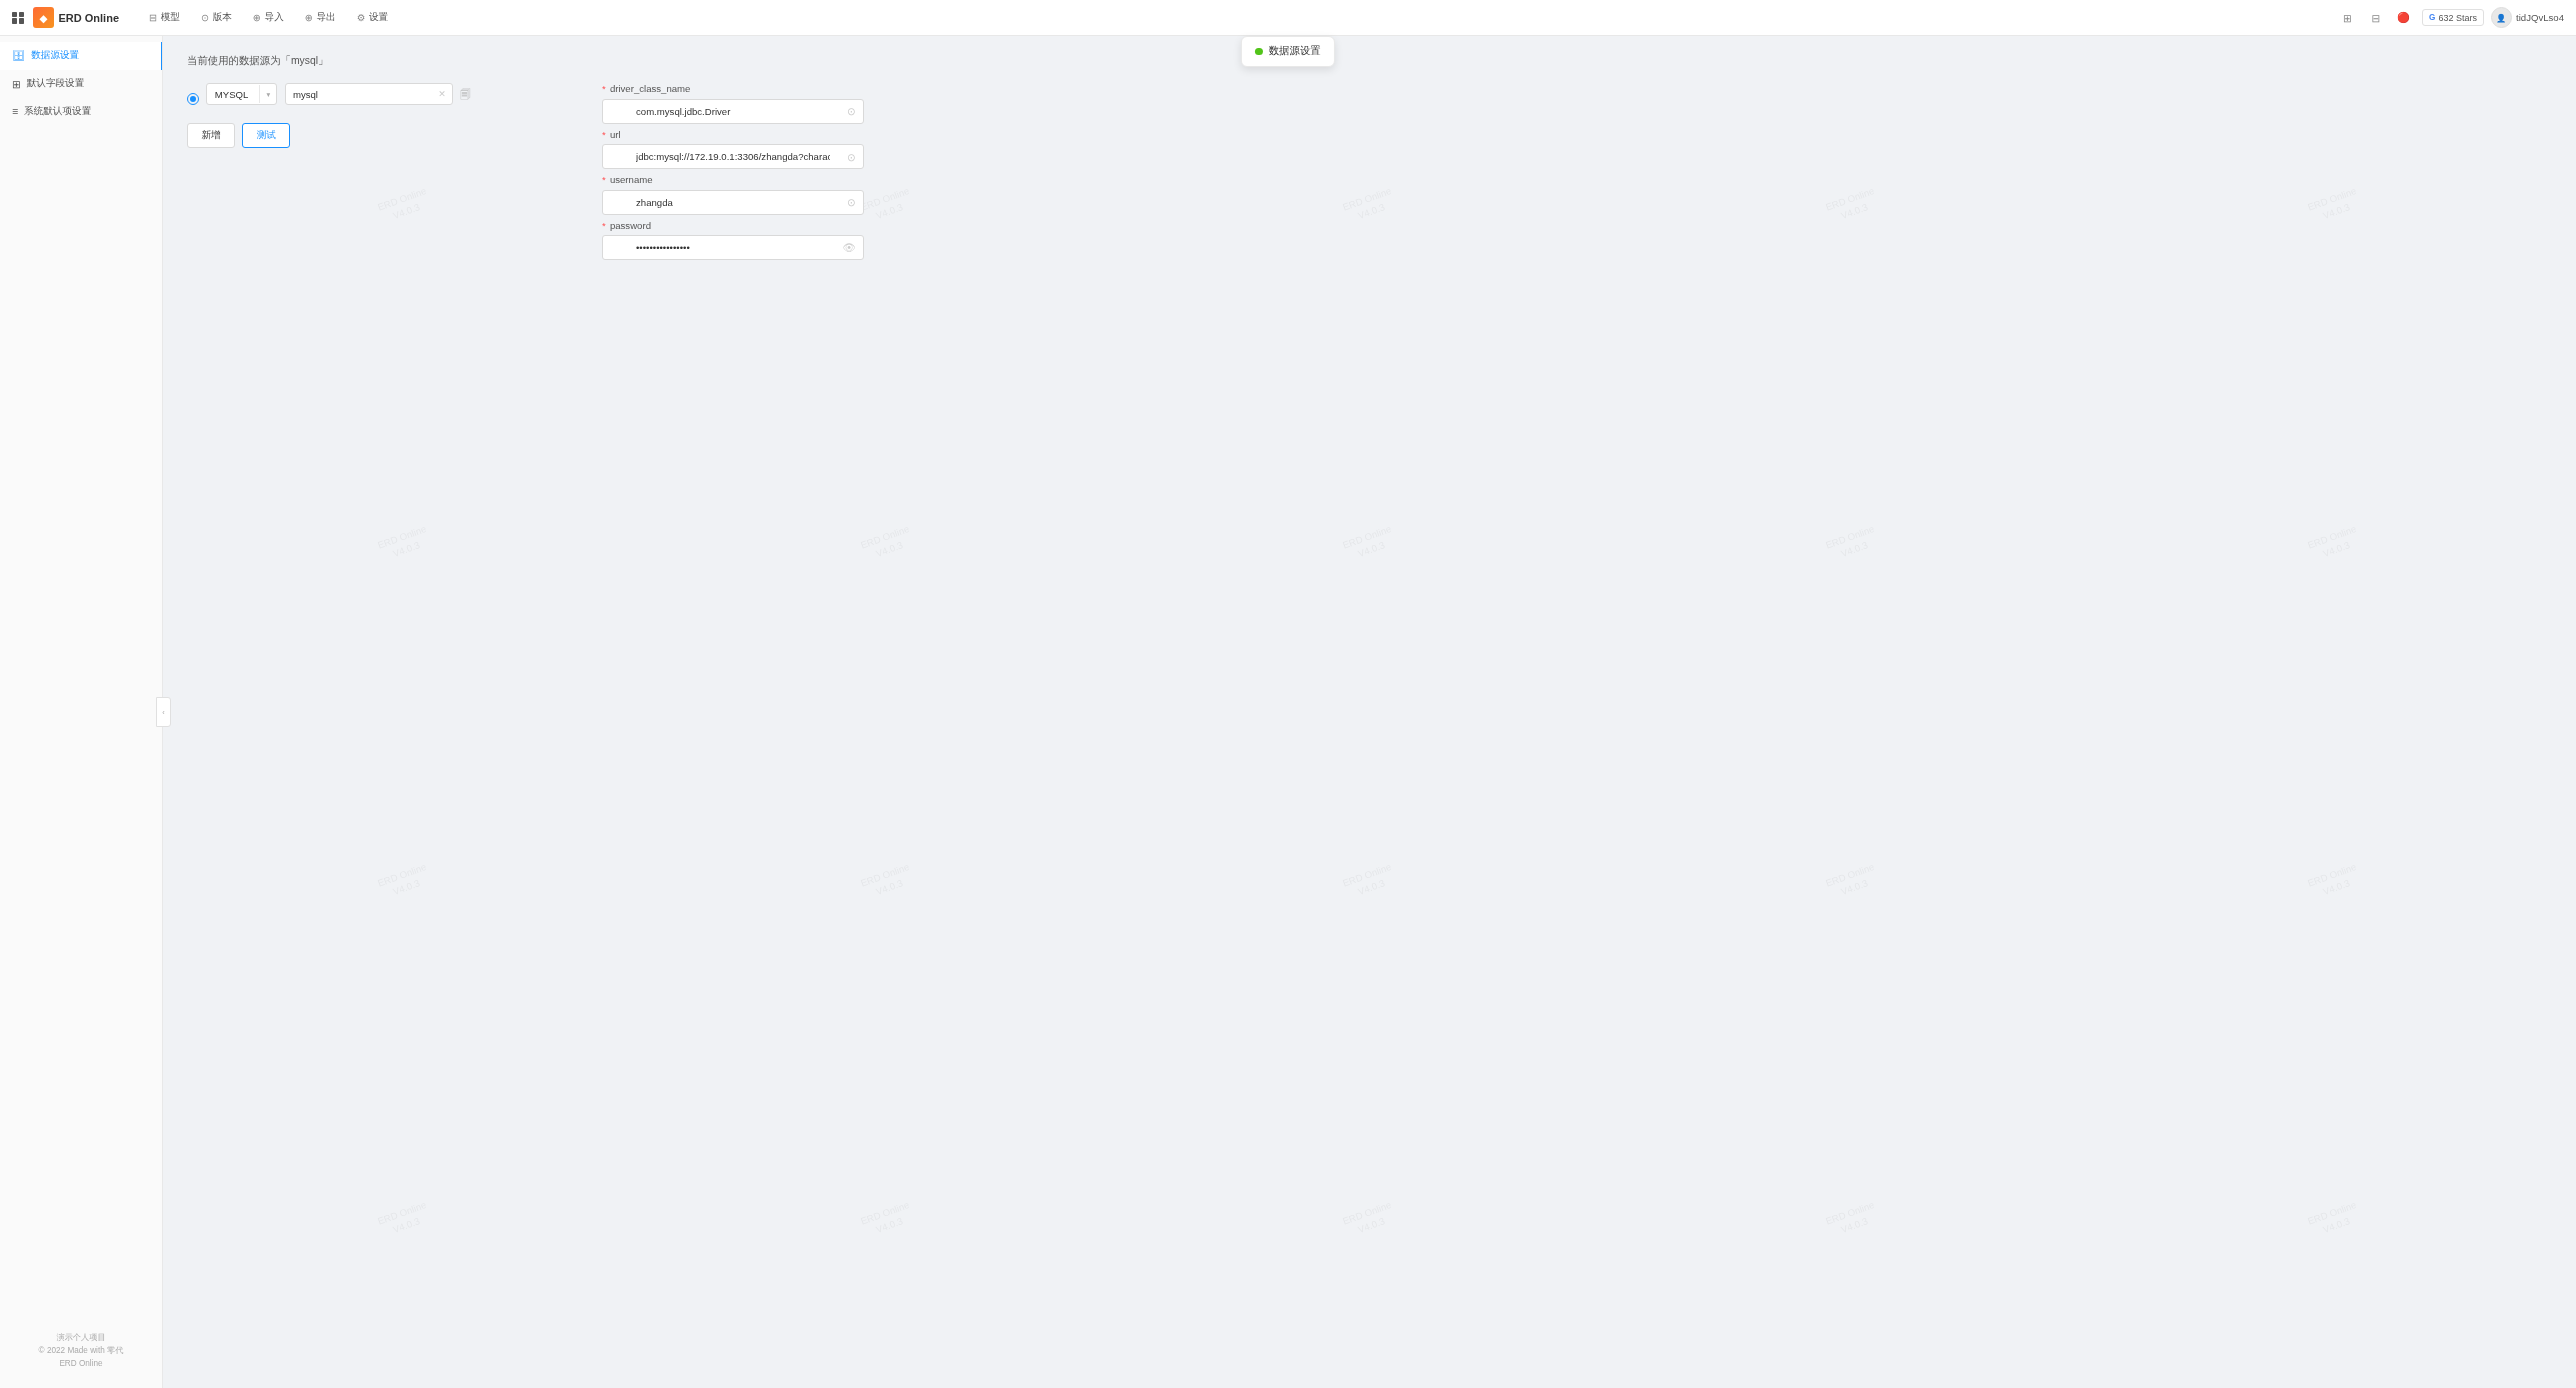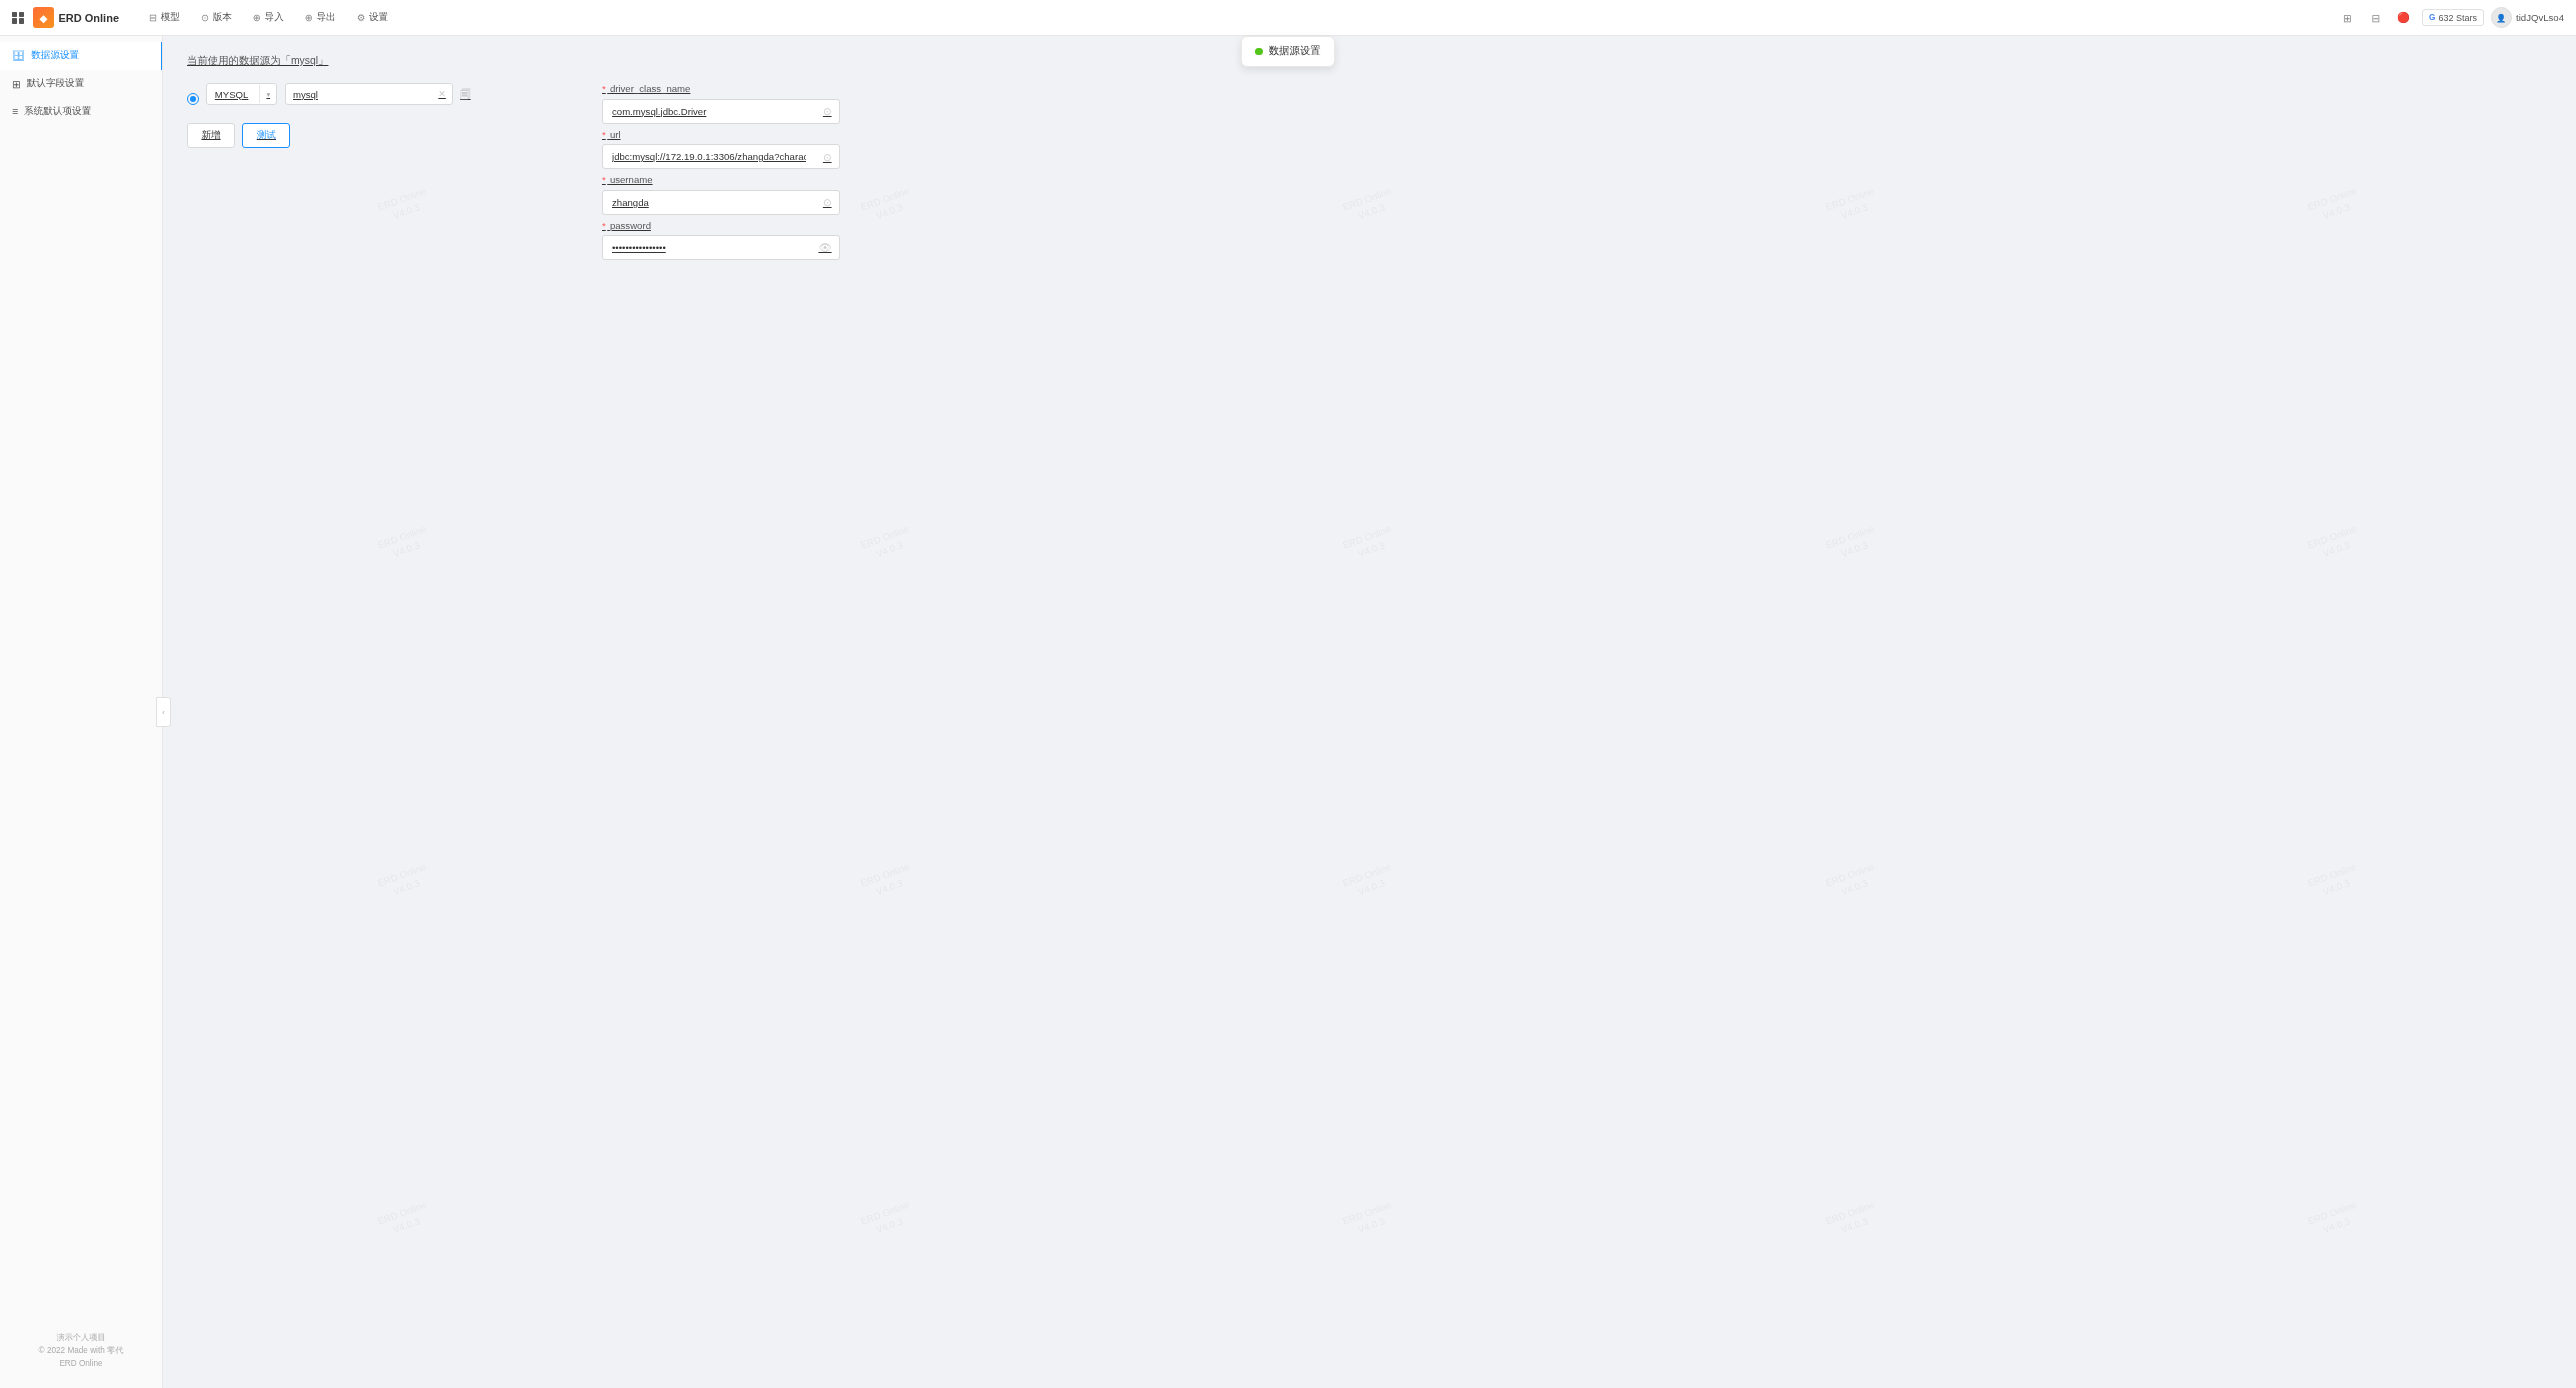--- a/index.html
+++ b/index.html
@@ -65,21 +65,21 @@
     .sidebar-collapse-btn {
       position: absolute; top: 50%; right: -9px; transform: translateY(-50%);
       width: 15px; height: 30px; background: #fff; border: 0.7px solid #e0e0e0;
       border-radius: 0 3px 3px 0; display: flex; align-items: center; justify-content: center;
       cursor: pointer; color: #aaa; font-size: 7.4px; z-index: 10;
     }
     .sidebar-footer { margin-top: auto; padding: 12px; text-align: center; color: #aaa; font-size: 8.2px; line-height: 1.6; }
 
     
     .watermark-bg {
-      position: relative; flex: 1; overflow: hidden; text-decoration: underline;
+      position: relative; flex: 1; overflow: hidden;
     }
     .watermark-layer {
       position: absolute; inset: 0; pointer-events: none;
       display: grid; grid-template-columns: repeat(5, 1fr);
       grid-template-rows: repeat(4, 1fr); opacity: 0.06;
       align-items: center; justify-items: center;
     }
     .watermark-item { text-align: center; font-size: 9.6px; color: #333; transform: rotate(-20deg); line-height: 1.4; }
 
     
@@ -104,21 +104,21 @@
       min-width: 119px;
     }
     .text-input-wrap input { border: none; outline: none; padding: 4.5px 7.4px; font-size: 9.6px; color: #333; flex: 1; background: transparent; }
     .text-input-wrap .input-clear { padding: 0 6px; color: #ccc; cursor: pointer; font-size: 9px; }
     .copy-icon { color: #aaa; cursor: pointer; font-size: 10.4px; }
     .form-field { margin-bottom: 5px; }
     .form-label { font-size: 9.6px; color: #555; margin-bottom: 4.5px; }
     .form-label .required { color: #ff4d4f; margin-right: 1.5px; }
     .form-input-wrap {
       display: flex; align-items: center;
-      border: 0.7px solid #d9d9d9; border-radius: 3px; background: #fff; overflow: hidden;
+      border: 0.7px solid #d9d9d9; border-radius: 3px; background: #fff; overflow: hidden; padding-left: 24px;
     }
     .form-input-wrap input { border: none; outline: none; padding: 6px 9px; font-size: 9.6px; color: #333; flex: 1; background: transparent; width: 208px; }
     .form-input-wrap .input-suffix { padding: 0 7.4px; color: #ccc; cursor: pointer; }
 
     
     .action-buttons { display: flex; gap: 7.4px; margin-top: 6px; align-items: center; }
     .btn { padding: 5.2px 13.4px; border-radius: 3px; font-size: 9.6px; cursor: pointer; border: 0.7px solid #d9d9d9; background: #fff; color: #333; transition: all 0.15s; }
     .btn-primary { background: #fff; border: 0.7px solid #1890ff; color: #1890ff; }
 
     

